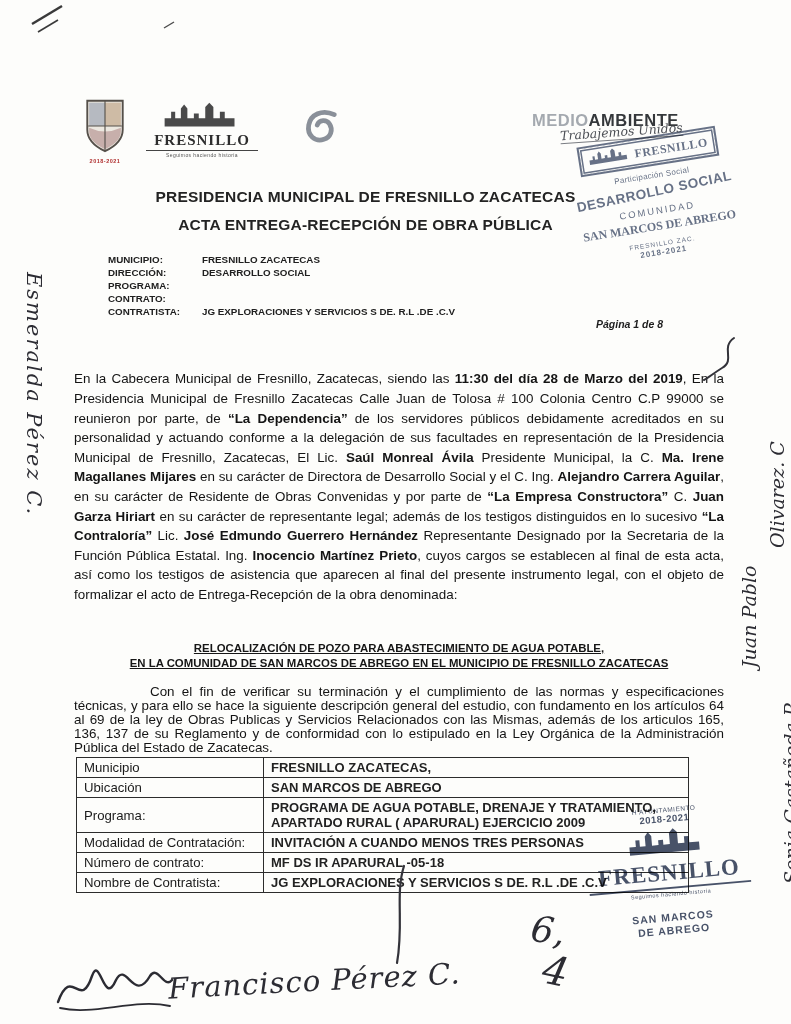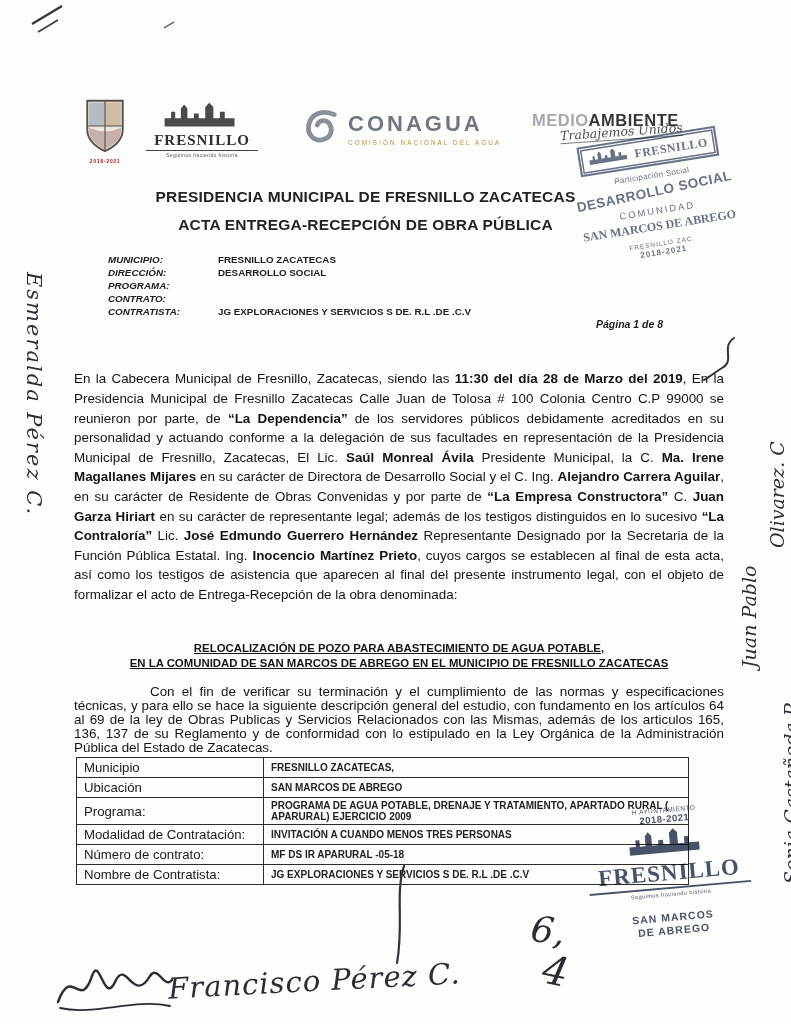--- a/index.html
+++ b/index.html
@@ -20,34 +20,34 @@
   .medio { position:absolute; left:532px; top:104px; width:185px;margin-top:7px; }
   .medio-words { font-size:16.5px; font-weight:bold; letter-spacing:.5px; white-space:nowrap; }
   .medio-w1 { color:#a4a9af; } .medio-w2 { color:#35383b; }
   .medio-script { position:absolute; left:28px; top:13px; font-family:"DejaVu Serif", serif; font-style:italic; font-size:12.5px; color:#4c4f55; transform:rotate(-4deg); white-space:nowrap; border-bottom:1px solid #7a7d82; }
   
   .title1 { position:absolute; left:0; right:60px; top:188px; text-align:center; font-size:15.5px; font-weight:bold; color:#232323; letter-spacing:.2px; }
   .title2 { position:absolute; left:0; right:60px; top:216px; text-align:center; font-size:15.5px; font-weight:bold; color:#232323; letter-spacing:.2px; }
   
   .meta { position:absolute; left:108px; top:253px; width:500px; font-size:9.8px; font-weight:bold; line-height:13px; color:#202020; }
   .meta-row { display:flex; }
-  .meta-label { width:110px; flex:0 0 auto;font-style:italic; }
+  .meta-label { width:94px; flex:0 0 auto; }
   .meta-value { width:387px; }
   .page-label { position:absolute; left:596px; top:318px; font-size:10.5px; font-weight:bold; font-style:italic; color:#1e1e1e; }
   
   .para1 { position:absolute; left:74px; top:356px; width:650px; text-align:justify; font-size:13.4px; line-height:19.6px; color:#141414; }
   .seg-bold { font-weight:bold; }
   .heading { position:absolute; left:74px; top:641px; width:650px; text-align:center; font-size:11.4px; font-weight:bold; line-height:14.5px; color:#161616; }
   .heading span { text-decoration:underline; }
   .para2 { position:absolute; left:74px; top:672px; width:650px; text-align:justify; text-indent:76px; font-size:13.4px; line-height:14px; color:#141414; }
   
   .obra-table { position:absolute; left:76px; top:757px; width:613px; border-collapse:collapse; }
   .obra-table td { border:1.6px solid #2c2c2c; padding:2px 7px; vertical-align:middle; }
   .obra-table td.lbl { width:172px; font-size:13.2px; color:#1b1b1b; }
-  .obra-table td.val { font-size:10px; font-weight:bold; color:#222; }
+  .obra-table td.val { font-size:13px; font-weight:bold; color:#222; }
   
   .stamp { mix-blend-mode:multiply; }
   .stamp-top { position:absolute; left:556px; top:136px; width:198px; transform:rotate(-9deg); color:#46536e; opacity:.82; text-align:center; }
   .stamp-top .logo-box { display:inline-flex; align-items:center; gap:5px; border:2px solid currentColor; box-shadow:0 0 0 1px #fff inset, 0 0 0 2.5px currentColor inset; padding:4px 8px; }
   .stamp-top .box-name { font-family:"Liberation Serif", serif; font-weight:bold; font-size:12px; letter-spacing:.5px; }
   .st-participacion { font-size:8px; margin-top:5px; letter-spacing:.3px; }
   .st-line1 { font-size:13.5px; font-weight:bold; letter-spacing:.5px; transform:rotate(-3deg); margin-top:4px; }
   .st-line2 { font-size:9.5px; letter-spacing:2px; margin-top:6px; }
   .st-line3 { font-family:"Liberation Serif", serif; font-size:12px; font-weight:bold; margin-top:3px; }
   .st-line4 { font-size:6.5px; margin-top:6px; letter-spacing:1px; }
@@ -99,24 +99,20 @@
     <div class="flogo-name">FRESNILLO</div>
     <div class="flogo-tag">Seguimos haciendo historia</div>
   </div>
 
   <div class="conagua">
     <span>
       <svg width="38" height="38" viewBox="0 0 40 40">
         <path d="M33 8 C20 2 8 8 6 19 C4 30 13 37 22 34 C29 32 32 24 28 18 C25 13 17 13 15 19" fill="none" stroke="#8a9099" stroke-width="5" stroke-linecap="round"></path>
       </svg>
     </span>
-    <div>
-      <div class="conagua-name">CONAGUA</div>
-      <div class="conagua-sub">COMISIÓN NACIONAL DEL AGUA</div>
-    </div>
   </div>
 
   <div class="medio">
     <div class="medio-words">
       <span class="medio-w1">MEDIO</span><span class="medio-w2">AMBIENTE</span>
     </div>
     <div class="medio-script">Trabajemos Unidos</div>
   </div>
 
   <div class="stamp stamp-top">

